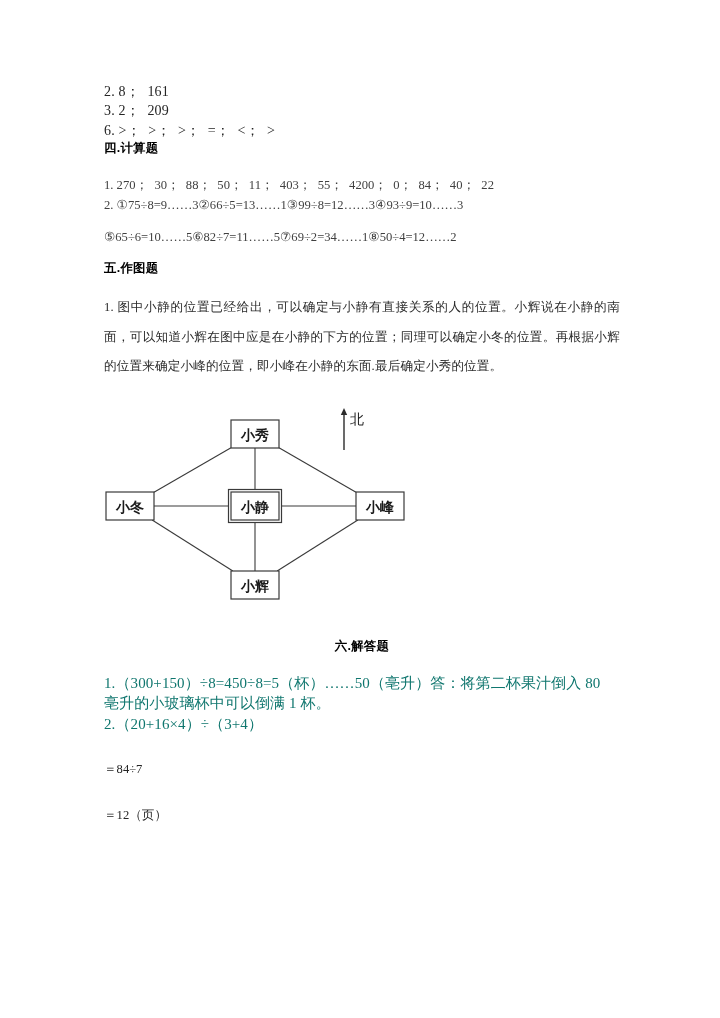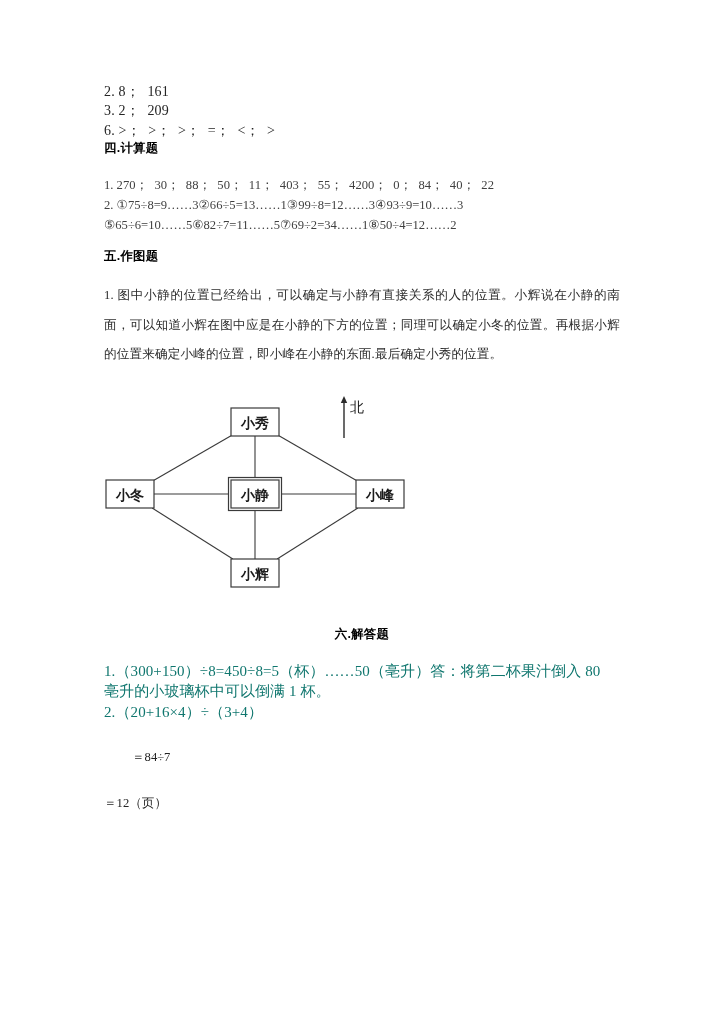--- a/index.html
+++ b/index.html
@@ -56,21 +56,21 @@
   .sp-head-3 { margin-top: 30px; text-align: center; }
 
   
   .calc-block { margin-top: 19px; }
   .calc-line {
     font-size: 12.6px;
     line-height: 19.6px;
     white-space: pre;
     color: #404040;
   }
-  .calc-line-gap { margin-top: 1px; }
+  .calc-line-gap { margin-top: 13px; }
 
   
   .para {
     margin-top: 16px;
     font-size: 12.6px;
     line-height: 29.5px;
     text-align: justify;
     color: #2b2b2b;
     letter-spacing: 0.15px;
   }
@@ -95,21 +95,21 @@
     color: #0f766e;
     letter-spacing: 0.1px;
   }
   .solve-line.tight { line-height: 20.5px; }
   .solve-eq {
     font-size: 12.6px;
     line-height: 21px;
     color: #242424;
     white-space: pre;
   }
-  .eq-gap-1 { margin-top: 25px; margin-left: 28px; }
+  .eq-gap-1 { margin-top: 25px; }
   .eq-gap-2 { margin-top: 25px; }
 </style>
 </head>
 <body>
 
 <div class="page">
   <div class="content">
 
     <div class="ans-list">
       <div class="ans-line">2. 8；  161</div>

